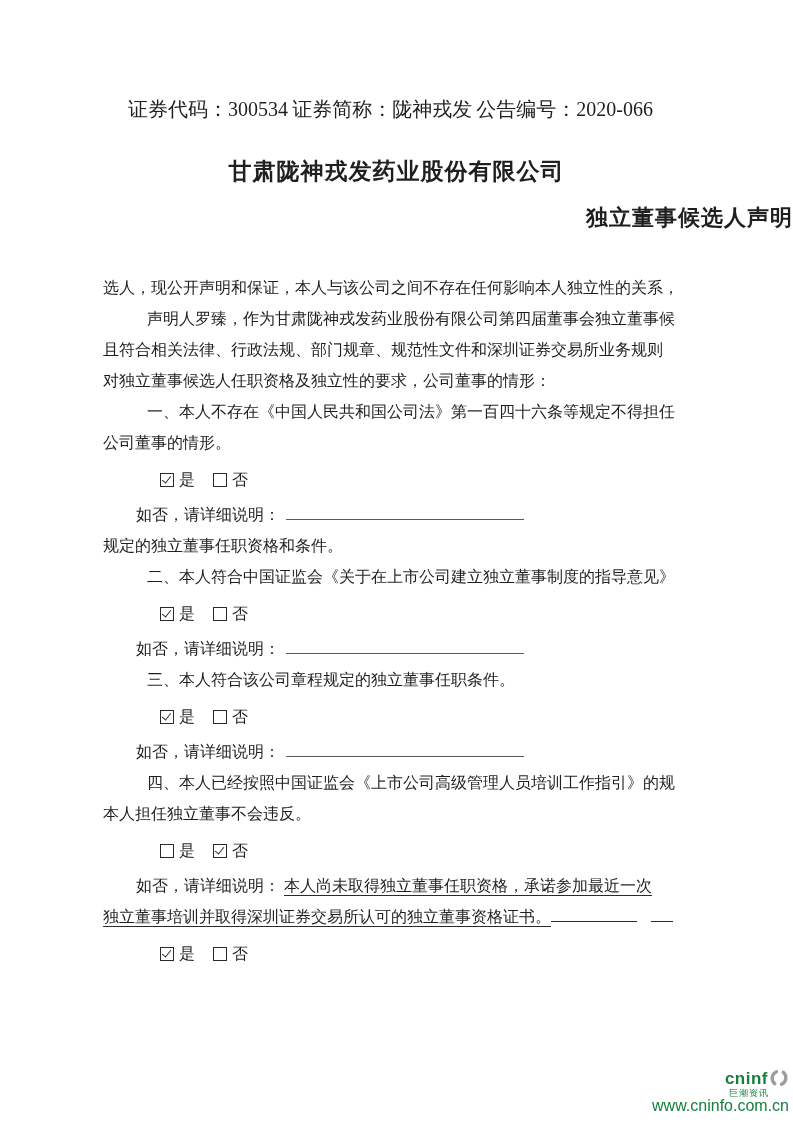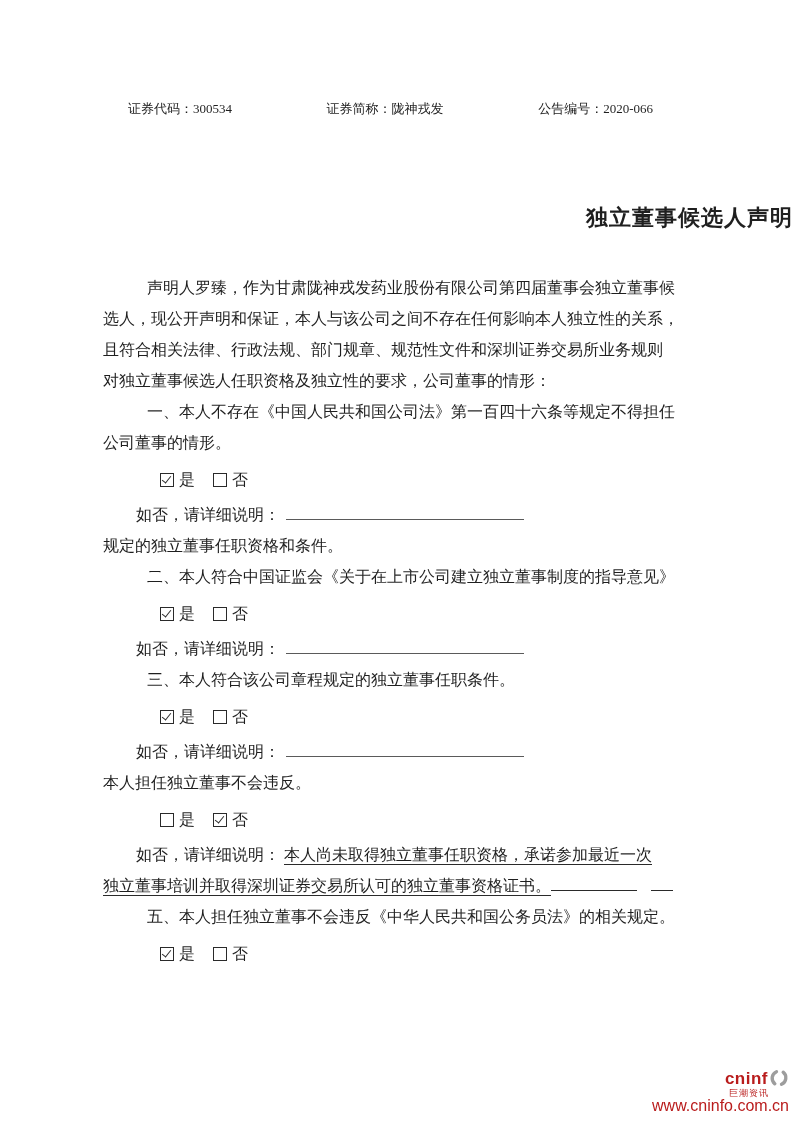--- a/index.html
+++ b/index.html
@@ -6,21 +6,21 @@
   body{
     width:793px;height:1122px;position:relative;background:#ffffff;
     font-family:"Liberation Serif","DejaVu Serif",serif;
     color:#1f1f1f;overflow:hidden;
   }
   .page{position:absolute;inset:0;}
   
   .doc-header{
     position:absolute;top:98px;left:128px;right:140px;
     display:flex;justify-content:space-between;
-    font-size:13px;line-height:22px;white-space:nowrap;
+    font-size:20px;line-height:22px;white-space:nowrap;
   }
   
   .title-1{position:absolute;top:156px;left:0;right:0;text-align:center;
     font-size:23px;font-weight:bold;letter-spacing:1px;line-height:32px;}
   .title-2{position:absolute;top:202px;left:0;right:0;text-align:right;
     font-size:22px;font-weight:bold;letter-spacing:1px;line-height:32px;}
   
   .content{position:absolute;top:272px;left:103px;width:583px;
     font-size:16px;line-height:31px;}
   .line{white-space:nowrap;}
@@ -39,44 +39,45 @@
   .explain-row{text-indent:33px;white-space:nowrap;}
   .blank-line{display:inline-block;width:238px;height:14px;
     border-bottom:1.5px solid #5a5a5a;margin-left:6px;text-indent:0;}
   .explain-filled{text-indent:33px;}
   .ul-text{border-bottom:1.5px solid #2a2a2a;padding-bottom:1px;}
   .ul-ext{display:inline-block;height:14px;border-bottom:1.5px solid #2a2a2a;text-indent:0;}
   .ul-ext.e1{width:86px;}
   .ul-ext.e2{width:22px;margin-left:14px;}
   
   .footer{position:absolute;right:4px;bottom:10px;text-align:right;
-    color:#b91c1c;font-family:"Liberation Sans","DejaVu Sans",sans-serif;}
+    color:#15803d;font-family:"Liberation Sans","DejaVu Sans",sans-serif;}
   .logo-row{display:flex;align-items:flex-start;justify-content:flex-end;line-height:18px;}
   .logo-text{font-size:17px;font-weight:bold;letter-spacing:0.5px;}
   .logo-mark{width:20px;height:20px;margin-left:1px;margin-top:-2px;}
   .logo-cn{font-size:9px;letter-spacing:1px;padding-right:20px;line-height:11px;}
   .logo-url{font-size:16px;line-height:13px;}
 </style>
 </head>
 <body>
 
 <div class="page">
 
   <div class="doc-header">
     <span>证券代码：300534</span>
     <span>证券简称：陇神戎发</span>
     <span>公告编号：2020-066</span>
   </div>
 
+  <div class="title-1">甘肃陇神戎发药业股份有限公司</div>
   <div class="title-2">独立董事候选人声明</div>
 
   <div class="content">
 
+    <div class="line">选人，现公开声明和保证，本人与该公司之间不存在任何影响本人独立性的关系，</div>
     <div class="line indent-first">声明人罗臻，作为甘肃陇神戎发药业股份有限公司第四届董事会独立董事候</div>
-    <div class="line">选人，现公开声明和保证，本人与该公司之间不存在任何影响本人独立性的关系，</div>
     <div class="line">且符合相关法律、行政法规、部门规章、规范性文件和深圳证券交易所业务规则</div>
     <div class="line">对独立董事候选人任职资格及独立性的要求，公司董事的情形：</div>
 
     <div class="line indent-first">一、本人不存在《中国人民共和国公司法》第一百四十六条等规定不得担任</div>
     <div class="line">公司董事的情形。</div>
     <div class="cb-row">
       <span class="cb checked"></span>
       <span>是</span>
       <span class="cb-gap"></span>
       <span class="cb"></span>
@@ -104,35 +105,35 @@
       <span class="cb checked"></span>
       <span>是</span>
       <span class="cb-gap"></span>
       <span class="cb"></span>
       <span>否</span>
     </div>
     <div class="explain-row">
       <span>如否，请详细说明：</span><span class="blank-line"></span>
     </div>
 
+    <div class="line indent-first">四、本人已经按照中国证监会《上市公司高级管理人员培训工作指引》的规</div>
     <div class="line">本人担任独立董事不会违反。</div>
     <div class="cb-row">
       <span class="cb"></span>
       <span>是</span>
       <span class="cb-gap"></span>
       <span class="cb checked"></span>
       <span>否</span>
     </div>
     <div class="explain-filled">
       <span>如否，请详细说明：</span>
       <span class="ul-text">本人尚未取得独立董事任职资格，承诺参加最近一次</span><br>
       <span class="ul-text">独立董事培训并取得深圳证券交易所认可的独立董事资格证书。</span><span class="ul-ext e1"></span><span class="ul-ext e2"></span>
     </div>
 
-    <div class="line indent-first">五、本人担任独立董事不会违反《中华人民共和国公务员法》的相关规定。</div>
     <div class="cb-row">
       <span class="cb checked"></span>
       <span>是</span>
       <span class="cb-gap"></span>
       <span class="cb"></span>
       <span>否</span>
     </div>
 
   </div>
 

